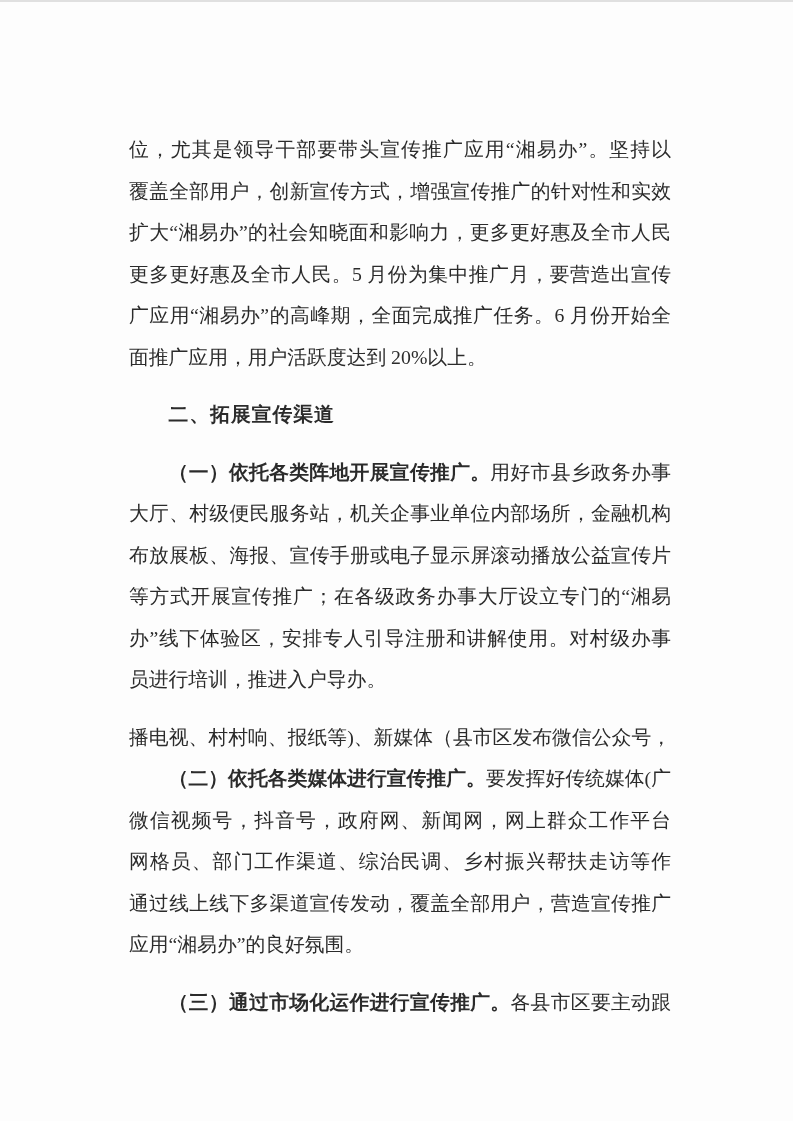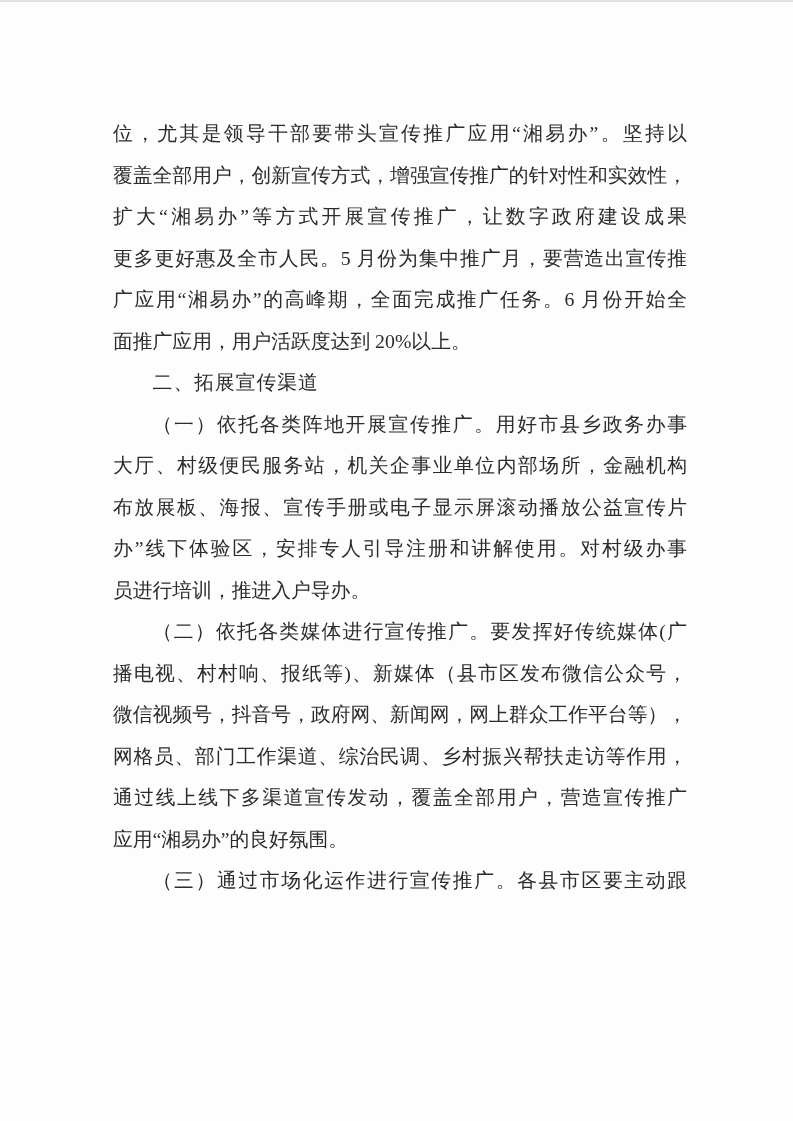--- a/index.html
+++ b/index.html
@@ -12,65 +12,66 @@
     width: 793px;
     height: 1121px;
     background: #fdfdfd;
     box-sizing: border-box;
     padding: 111px 106px 0 113px;
     border-top: 2px solid #e0e0e0;
     font-family: "Liberation Serif", "DejaVu Serif", serif;
     color: #2b2b2b;
     overflow: hidden;
   }
-  .block { margin: 0; }
+  .block { margin: 16px; }
   .line {
     height: 41.5px;
     line-height: 41.5px;
     font-size: 19.8px;
     white-space: normal;
     overflow: hidden;
   }
   .line.j {
     text-align: justify;
     text-align-last: justify;
   }
   .line.indent { text-indent: 2em; }
-  .bold { font-weight: normal; }
+  .bold { font-weight: bold; }
   .hei {
     font-family: "Liberation Sans", "DejaVu Sans", sans-serif;
-    font-weight: normal;
+    font-weight: bold;
     letter-spacing: 1px;
   }
 </style>
 </head>
 <body>
 
 <div class="page" style="background: rgb(253, 253, 253); color: rgb(43, 43, 43);">
     <div class="block">
       <div class="line j"><span class="">位，尤其是领导干部要带头宣传推广应用“湘易办”。坚持以</span></div>
       <div class="line j"><span class="">覆盖全部用户，创新宣传方式，增强宣传推广的针对性和实效性，</span></div>
-      <div class="line j"><span class="">扩大“湘易办”等方式开展宣传推广，让数字政府建设成果</span></div>
+      <div class="line j"><span class="">扩大“湘易办”的社会知晓面和影响力，更多更好惠及全市人民</span></div>
       <div class="line j"><span class="">更多更好惠及全市人民。5 月份为集中推广月，要营造出宣传推</span></div>
       <div class="line j"><span class="">广应用“湘易办”的高峰期，全面完成推广任务。6 月份开始全</span></div>
       <div class="line"><span class="">面推广应用，用户活跃度达到 20%以上。</span></div>
     </div>
     <div class="block">
       <div class="line indent"><span class="hei">二、拓展宣传渠道</span></div>
     </div>
     <div class="block">
       <div class="line j indent"><span class="bold ">（一）依托各类阵地开展宣传推广。</span><span class="">用好市县乡政务办事</span></div>
       <div class="line j"><span class="">大厅、村级便民服务站，机关企事业单位内部场所，金融机构</span></div>
       <div class="line j"><span class="">布放展板、海报、宣传手册或电子显示屏滚动播放公益宣传片</span></div>
+      <div class="line j"><span class="">等方式开展宣传推广；在各级政务办事大厅设立专门的“湘易</span></div>
       <div class="line j"><span class="">办”线下体验区，安排专人引导注册和讲解使用。对村级办事</span></div>
       <div class="line"><span class="">员进行培训，推进入户导办。</span></div>
     </div>
     <div class="block">
+      <div class="line j"><span class="">播电视、村村响、报纸等)、新媒体（县市区发布微信公众号，</span></div>
       <div class="line j indent"><span class="bold ">（二）依托各类媒体进行宣传推广。</span><span class="">要发挥好传统媒体(广</span></div>
-      <div class="line j"><span class="">播电视、村村响、报纸等)、新媒体（县市区发布微信公众号，</span></div>
       <div class="line j"><span class="">微信视频号，抖音号，政府网、新闻网，网上群众工作平台等），</span></div>
       <div class="line j"><span class="">网格员、部门工作渠道、综治民调、乡村振兴帮扶走访等作用，</span></div>
       <div class="line j"><span class="">通过线上线下多渠道宣传发动，覆盖全部用户，营造宣传推广</span></div>
       <div class="line"><span class="">应用“湘易办”的良好氛围。</span></div>
     </div>
     <div class="block">
       <div class="line j indent"><span class="bold ">（三）通过市场化运作进行宣传推广。</span><span class="">各县市区要主动跟</span></div>
     </div>
   </div>
 

